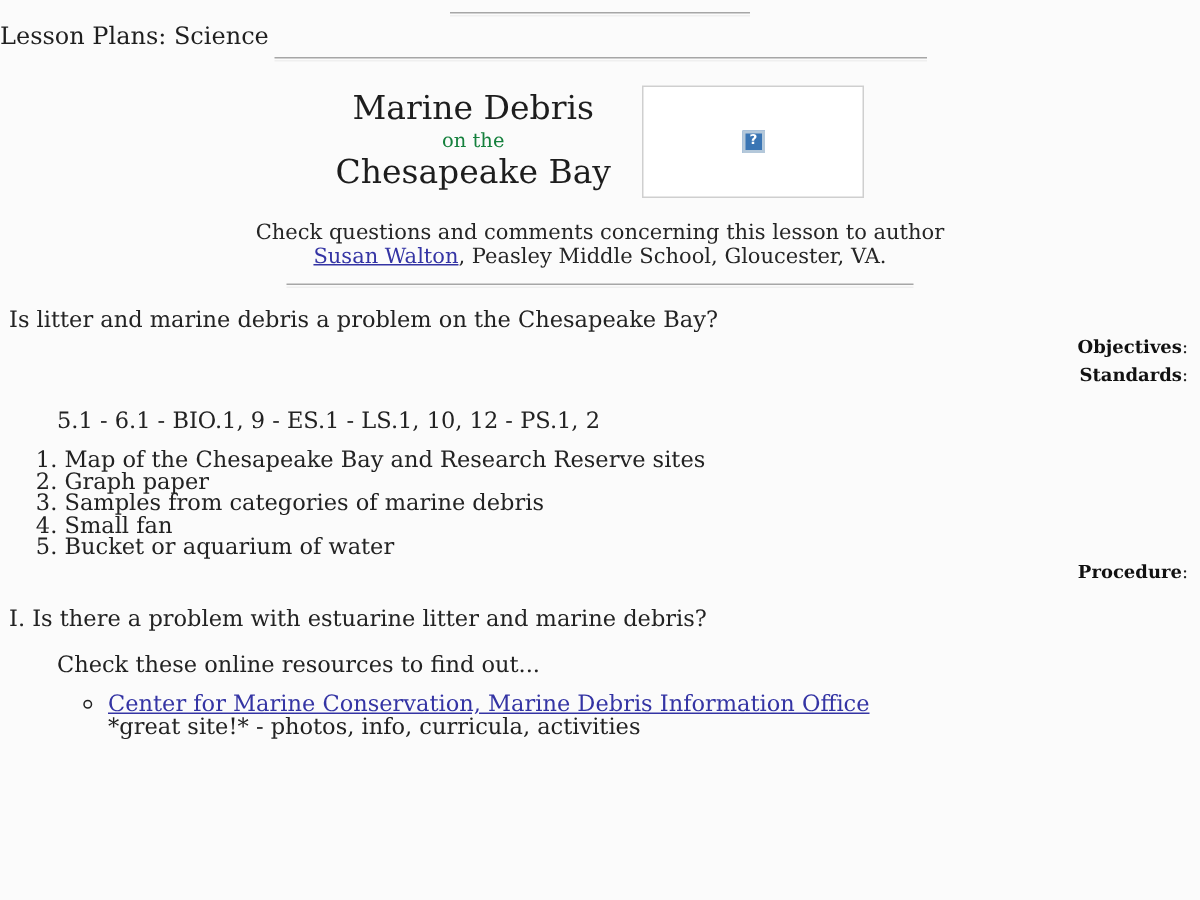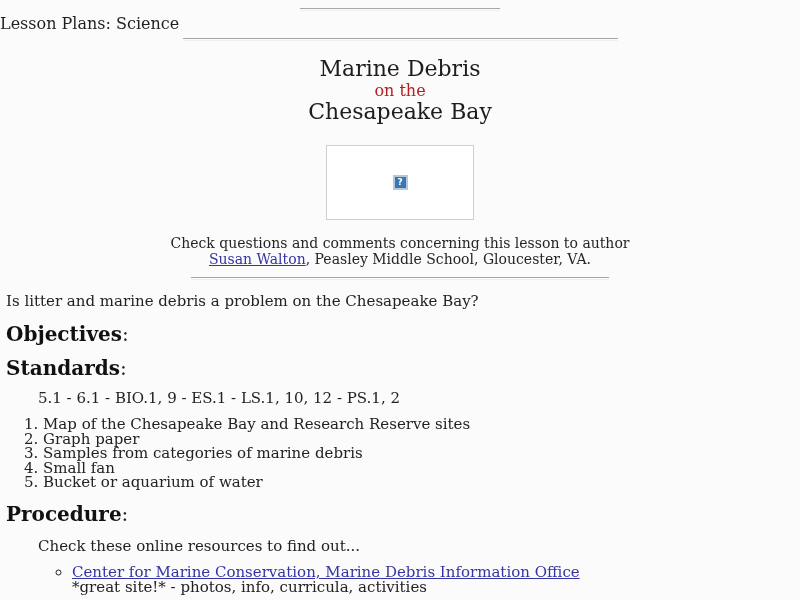--- a/index.html
+++ b/index.html
@@ -21,25 +21,25 @@
   hr.rule-mid { width: 435px; margin: 5px auto 0 auto; }
   hr.rule-bot { width: 418px; margin: 10px auto 0 auto; }
 
   
   .site-title {
     font-size: 16px; line-height: 19px;
     color: #1f1f1f; margin-top: 3px;
   }
   .title-row {
     margin-top: 16px;
-    display: flex; justify-content: center; align-items: center; gap: 21px; flex-direction: column;
+    display: flex; justify-content: center; align-items: center; gap: 21px;
   }
   .lesson-title { text-align: center; line-height: 1.0; }
   .lesson-title .t1, .lesson-title .t3 { font-size: 22px; line-height: 24px; color: #1d1d1d; }
-  .lesson-title .t2 { font-size: 16px; line-height: 15px; color: #b91c1c; margin: 2px 0; }
+  .lesson-title .t2 { font-size: 13px; line-height: 15px; color: #15803d; margin: 2px 0; }
   .img-box {
     width: 146px; height: 73px; background: #ffffff;
     border: 1px solid #cfcfcf;
     display: flex; align-items: center; justify-content: center;
   }
   .broken-icon {
     width: 11px; height: 11px;
     background: #3a75b4; border: 2px solid #b4c8da;
     display: flex; align-items: center; justify-content: center;
   }
@@ -49,21 +49,21 @@
   }
   .contact {
     margin-top: 15px; text-align: center;
     font-size: 14px; line-height: 16px; color: #252525;
   }
   a.lnk { color: #3434a4; text-decoration: underline; cursor: pointer; }
 
   
   .content { padding: 0 8px 0 6px; font-size: 15px; }
   .content .question { margin: 12px 0 0 0; line-height: 18px; }
-  .sec-head { margin-top: 15px; font-size: 20px; line-height: 19px; }
+  .sec-head { font-size: 12px; line-height: 19px; text-align: right; }
   .sec-head b { font-weight: bold; color: #111; }
   ul.circle-list {
     list-style-type: circle;
     margin: 8px 0 0 0; padding-left: 37px;
     line-height: 15.2px;
   }
   .standards-val { margin: 12px 0 0 32px; line-height: 17px; }
   ol.num-list {
     margin: 10px 0 0 0; padding-left: 37px;
     line-height: 14.6px;
@@ -120,20 +120,21 @@
     <ol class="num-list">
       <li>Map of the Chesapeake Bay and Research Reserve sites</li>
       <li>Graph paper</li>
       <li>Samples from categories of marine debris</li>
       <li>Small fan</li>
       <li>Bucket or aquarium of water</li>
     </ol>
 
     <div class="sec-head"><b>Procedure</b><span>:</span></div>
 
+    <p class="step-line">I. Is there a problem with estuarine litter and marine debris?</p>
     <p class="check-line">Check these online resources to find out...</p>
 
     <ul class="res-list">
       <li>
         <a class="lnk">Center for Marine Conservation, Marine Debris Information Office</a><br>
         <span>*great site!* - photos, info, curricula, activities</span>
       </li>
 
     </ul>
 

